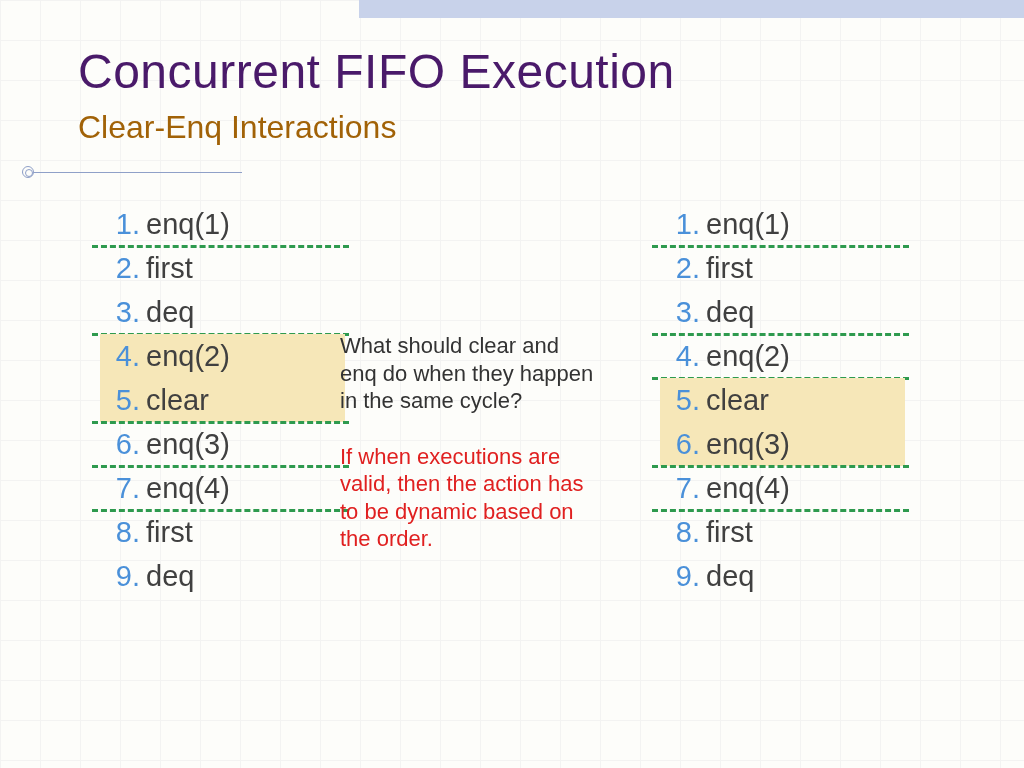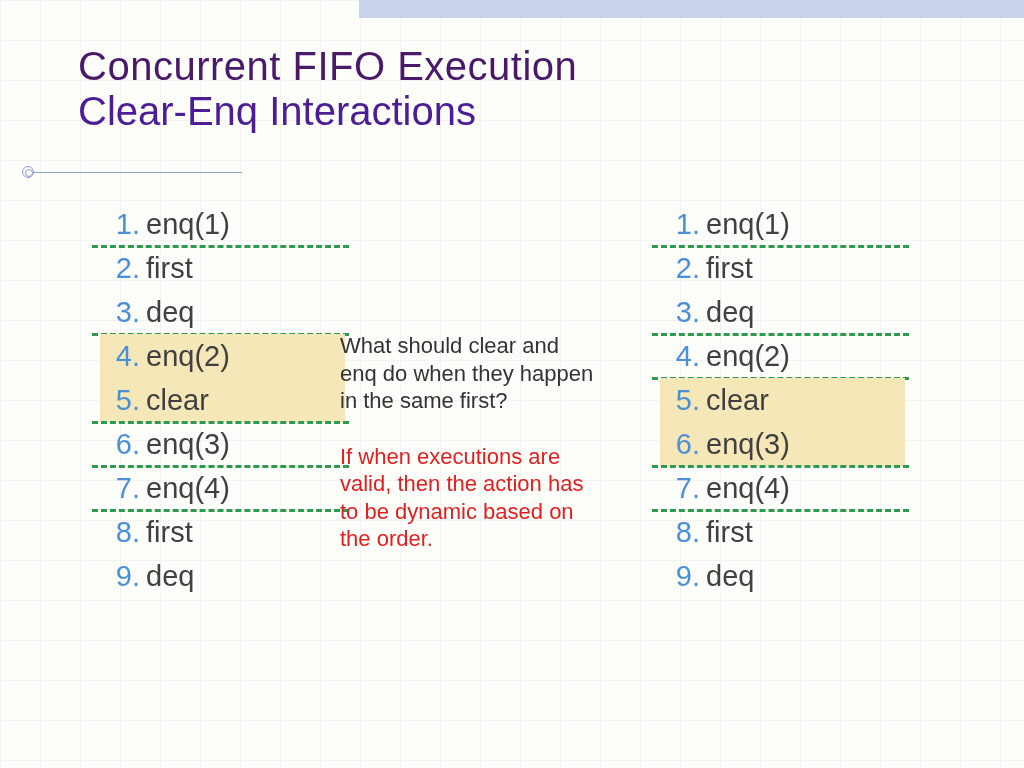--- a/index.html
+++ b/index.html
@@ -31,30 +31,30 @@
     background: #c8d2ea;
     z-index: 1;
   }
   .content { position: relative; z-index: 2; }
   .title-block {
     position: absolute;
     left: 78px;
     top: 44px;
   }
   .title {
-    font-size: 40px;
+    font-size: 48px;
     color: #4a1a6a;
     font-weight: 400;
     letter-spacing: 0.5px;
   }
   .subtitle {
-    font-size: 40px;
-    color: #4c1d95;
+    font-size: 32px;
+    color: #a16207;
     font-weight: 400;
-    margin-top: 0;
+    margin-top: 10px;
   }
   .rule-line {
     position: absolute;
     left: 22px;
     top: 172px;
     width: 220px;
     height: 1px;
     background: #8fa0c8;
   }
   .rule-bullet {
@@ -218,17 +218,17 @@
         <span class="num">8.</span>
         <span class="op">first</span>
       </div>
       <div class="row">
         <span class="num">9.</span>
         <span class="op">deq</span>
       </div>
     </div>
 
   <div class="mid-text">
-    <div class="q">What should clear and enq do when they happen in the same first?</div>
+    <div class="q">What should clear and enq do when they happen in the same cycle?</div>
     <div class="ans">If when executions are valid, then the action has to be dynamic based on the order.</div>
   </div>
 
 </div>
 
 </body></html>

